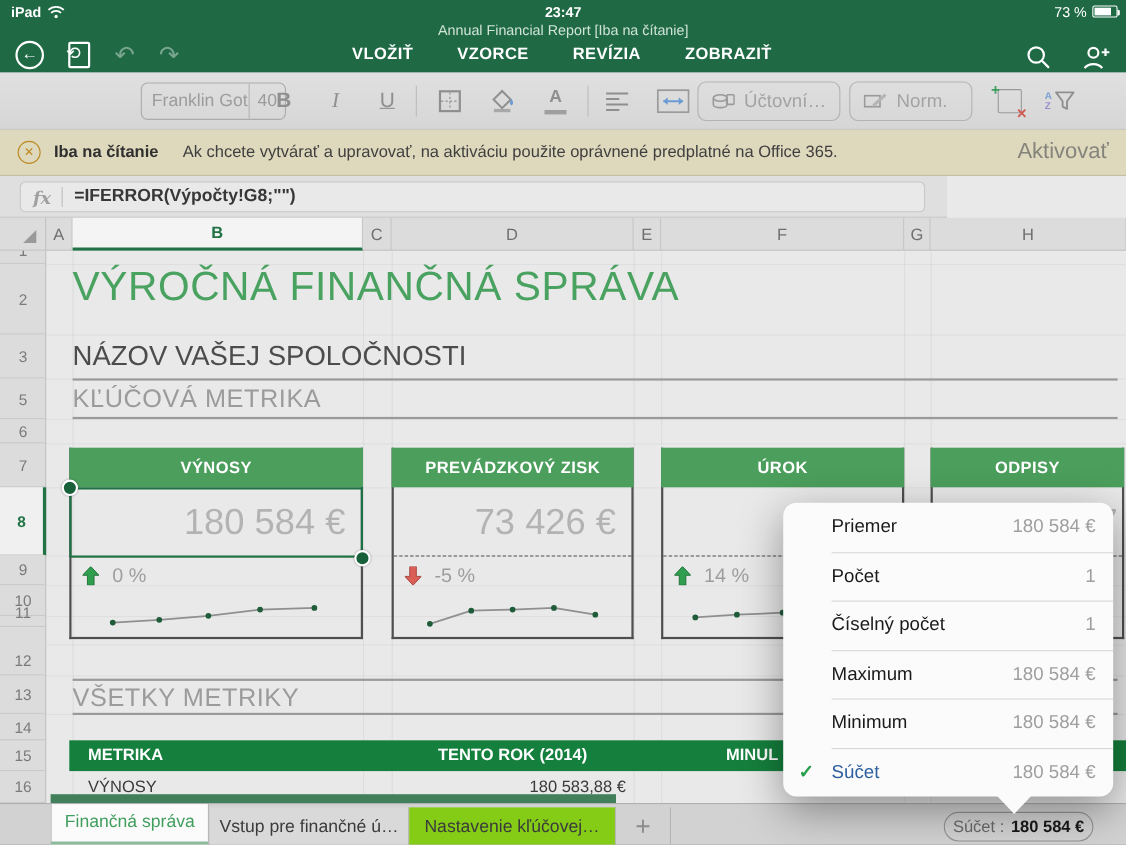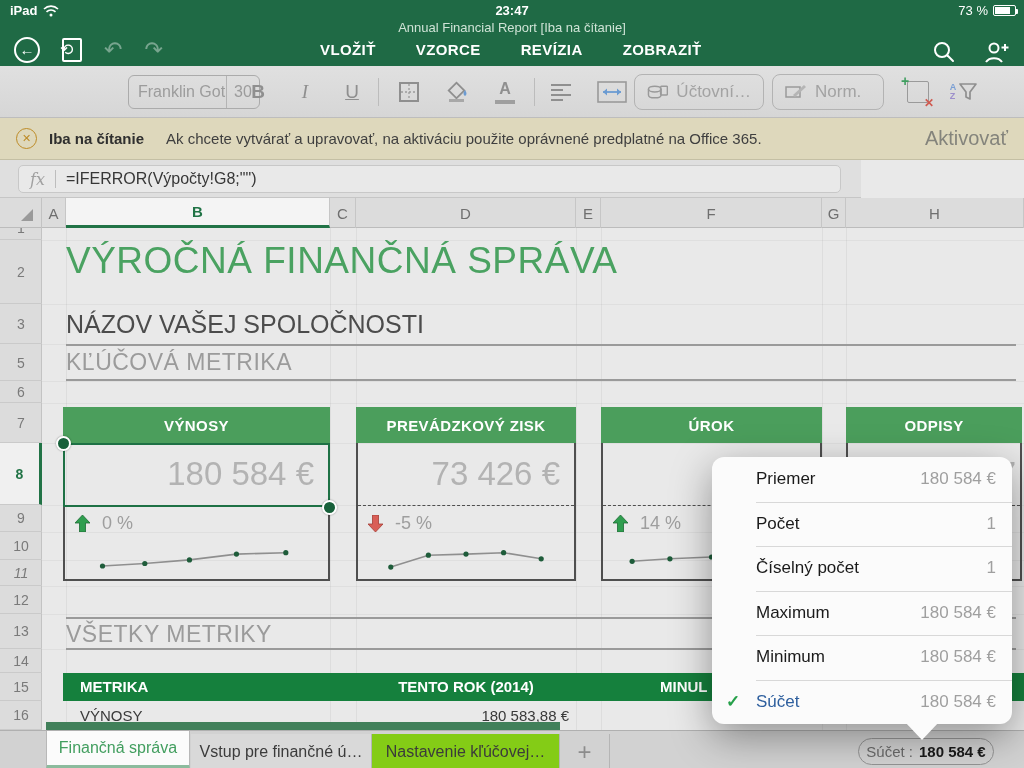--- a/index.html
+++ b/index.html
@@ -56,21 +56,21 @@
   
   .warnbar { position:absolute; left:0; top:118px; width:1024px; height:42px; background:#ded8bc;
              border-bottom:1px solid #c4bfa4; display:flex; align-items:center; }
   .warn-ico { width:21px; height:21px; border:1.5px solid #bd8b26; border-radius:50%; color:#bd8b26;
               font-size:11px; display:flex; align-items:center; justify-content:center; margin:0 12px 0 16px; }
   .warn-title { font-weight:700; font-size:15px; color:#2f2f2f; margin-right:22px; }
   .warn-msg { font-size:15px; color:#3f3f3f; flex:1; }
   .warn-action { font-size:20px; color:#84847c; margin-right:16px; }
 
   
-  .fbar { position:absolute; left:0; top:160px; width:861px; height:38px; background:#dfdfdf; border-bottom:1px solid #c6c6c6; }
+  .fbar { position:absolute; left:0; top:160px; width:861px; height:38px; background:#dfdfdf; border-bottom:1px solid #c6c6c6;font-weight:bold; }
   .ffield { position:absolute; left:18px; right:20px; top:5px; height:28px; background:#e9e9e9;
             border:1px solid #c8c8c8; border-radius:5px; display:flex; align-items:center; }
   .fx { font-family:"DejaVu Serif", serif; font-style:italic; color:#a0a0a0; font-size:16px; padding:0 10px 0 11px; }
   .fsep { width:1px; height:18px; background:#bdbdbd; }
   .formula { padding-left:10px; color:#373737; font-size:16px; }
 
   
   .colhdr { position:absolute; left:0; top:198px; width:1024px; height:30px; background:#dcdcdc; border-bottom:1px solid #bcbcbc; }
   .corner { position:absolute; left:0; top:0; width:42px; height:30px; border-right:1px solid #c3c3c3; }
   .corner i { position:absolute; right:8px; bottom:7px; width:0; height:0;
@@ -198,21 +198,21 @@
           <line x1="19.5" y1="7.5" x2="26.5" y2="7.5" stroke="#fff" stroke-width="2"></line>
         </svg>
       </div>
     </div>
   </div>
 
   <div class="toolbar">
     <div class="font-combo">
       <span class="font-name">Franklin Gothic M</span>
       <span class="font-sep"></span>
-      <span class="font-size">30</span>
+      <span class="font-size">40</span>
     </div>
     <div class="tbtn" style="left:243px; font-weight:700;">B</div>
     <div class="tbtn" style="left:290px; font-style:italic; font-family:'Liberation Serif',serif;">I</div>
     <div class="tbtn" style="left:337px; text-decoration:underline;">U</div>
     <div class="tdiv" style="left:378px;"></div>
     <div class="tico" style="left:394px;">
       <svg width="22" height="22" viewBox="0 0 22 22">
         <rect x="2" y="2" width="18" height="18" fill="none" stroke="#8f8f8f" stroke-width="2"></rect>
         <line x1="11" y1="3" x2="11" y2="19" stroke="#9c9c9c" stroke-width="1.3" stroke-dasharray="2 2"></line>
         <line x1="3" y1="11" x2="19" y2="11" stroke="#9c9c9c" stroke-width="1.3" stroke-dasharray="2 2"></line>
@@ -427,21 +427,21 @@
     <div class="rowhdr">
       <div class="rh" style="top:-12px; height:24px;">1</div>
       <div class="rh" style="top:12px; height:64px;">2</div>
       <div class="rh" style="top:76px; height:40px;">3</div>
       <div class="rh" style="top:117px; height:36px;">5</div>
       <div class="rh" style="top:153px; height:22px;">6</div>
       <div class="rh" style="top:175px; height:40px;">7</div>
       <div class="rh sel" style="top:215px; height:62px;">8</div>
       <div class="rh" style="top:277px; height:27px;">9</div>
       <div class="rh" style="top:304px; height:28px;">10</div>
-      <div class="rh" style="top:332px; height:26px;font-style:italic;">11</div>
+      <div class="rh" style="top:316px; height:26px;">11</div>
       <div class="rh" style="top:358px; height:28px;">12</div>
       <div class="rh" style="top:386px; height:35px;">13</div>
       <div class="rh" style="top:421px; height:24px;">14</div>
       <div class="rh" style="top:445px; height:28px;">15</div>
       <div class="rh" style="top:473px; height:29px;">16</div>
     </div>
   </div>
 
   <div class="popup">
     <div class="prow">

